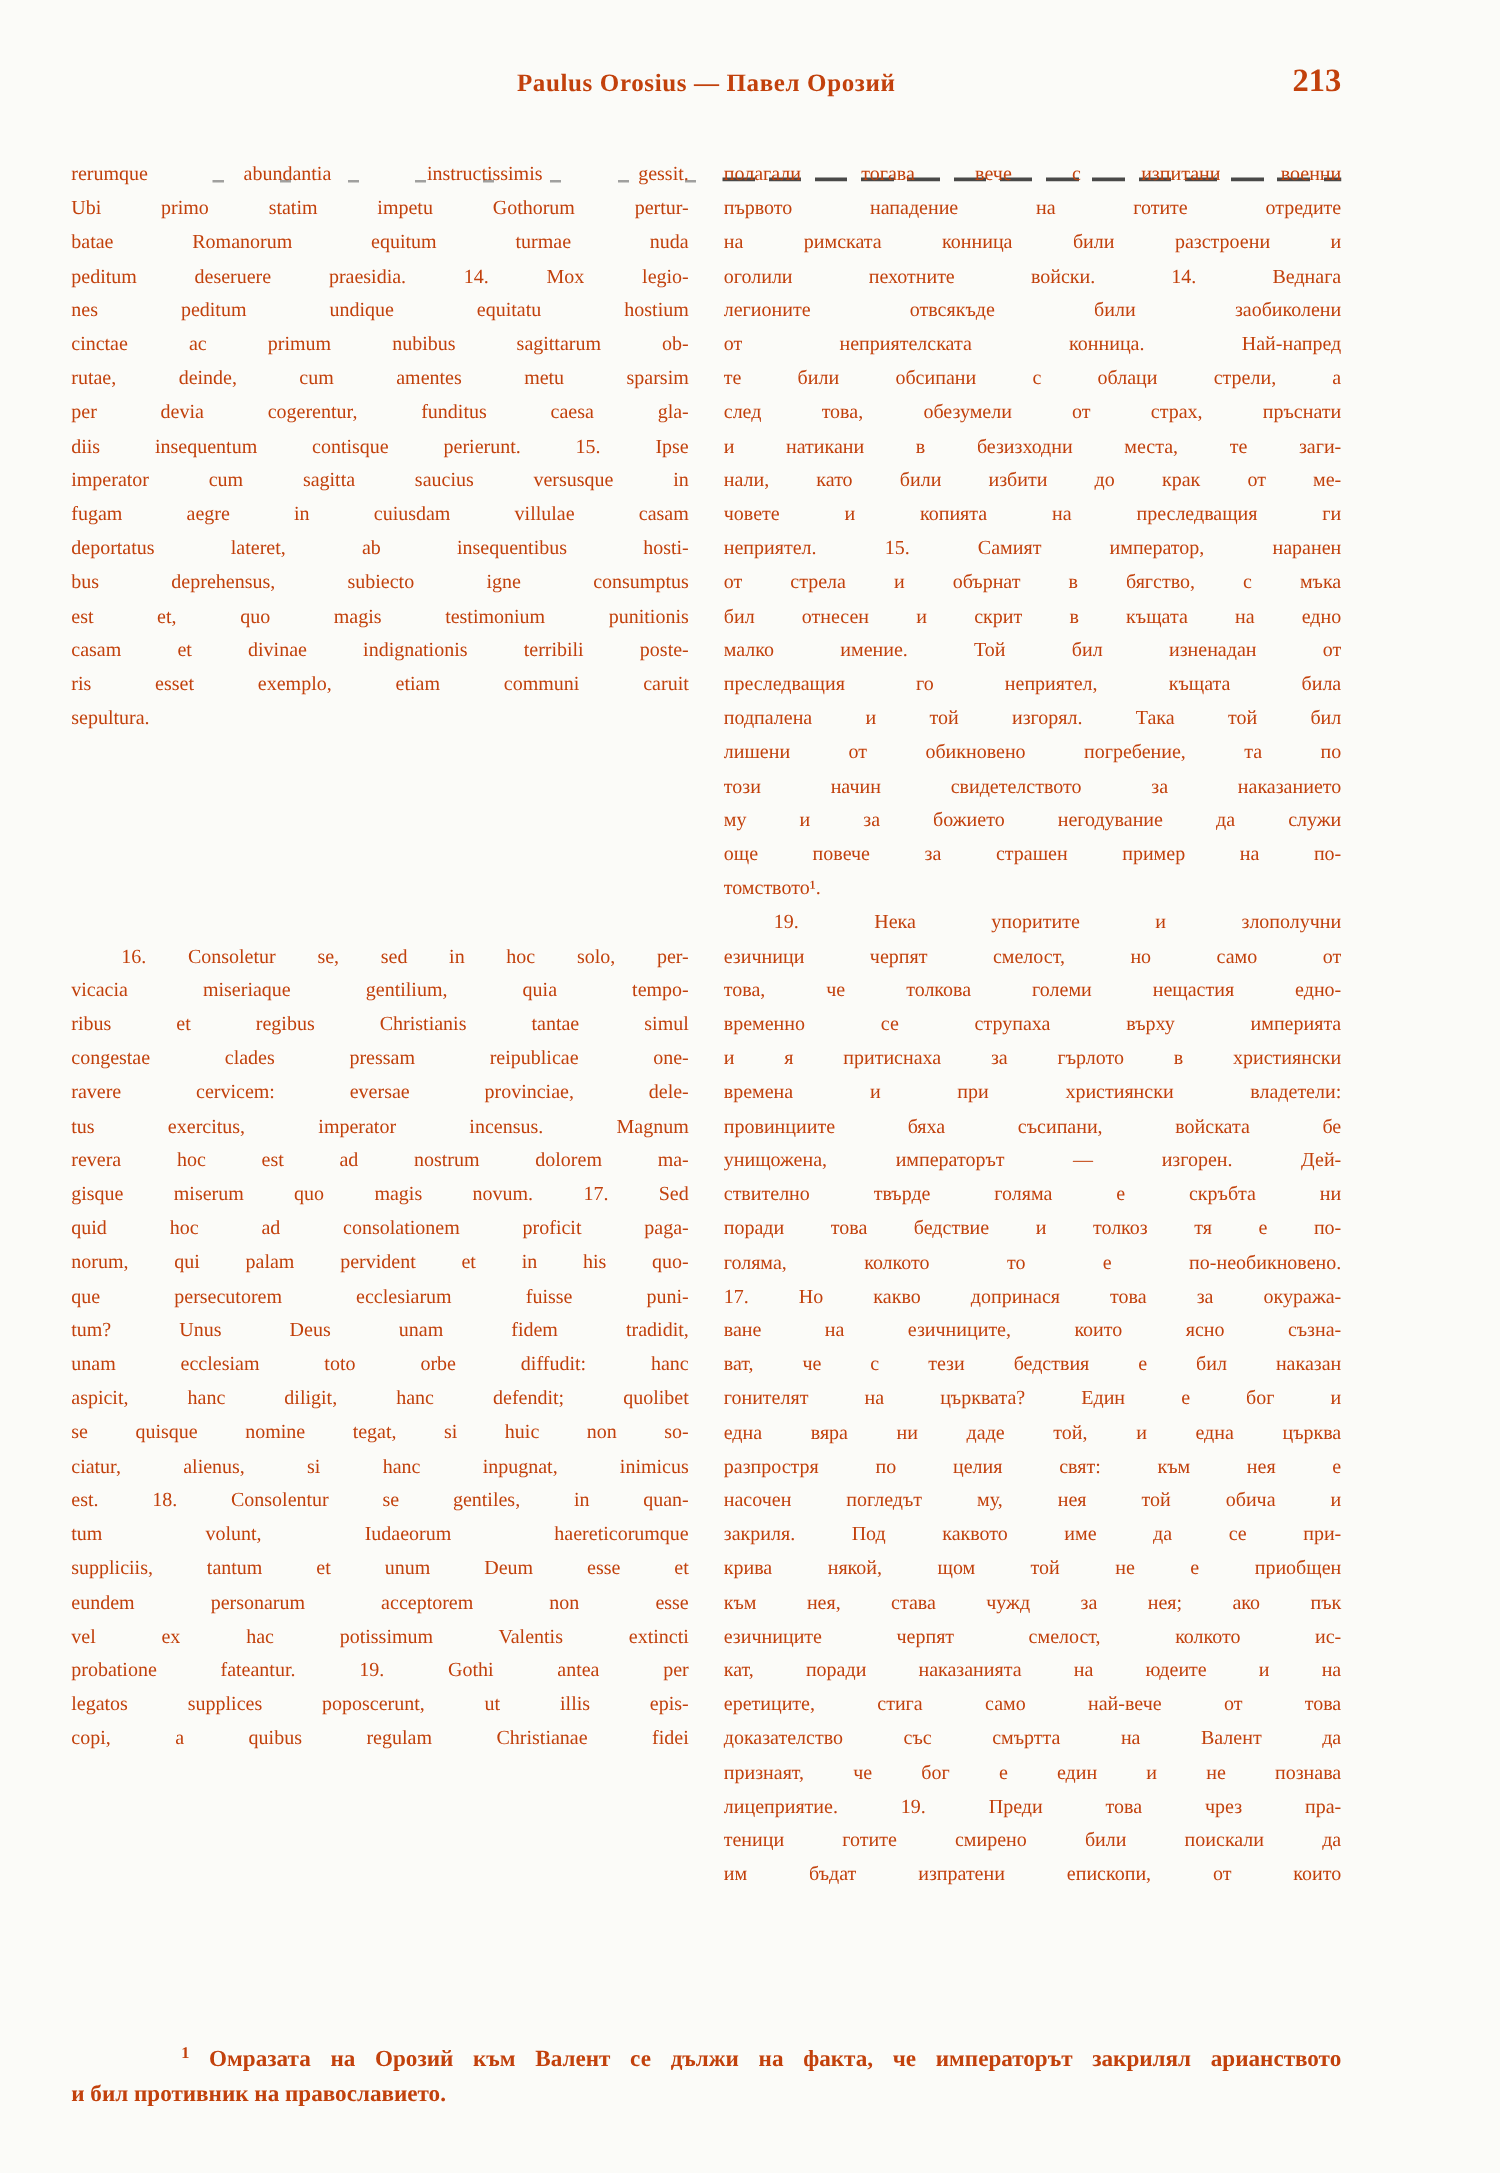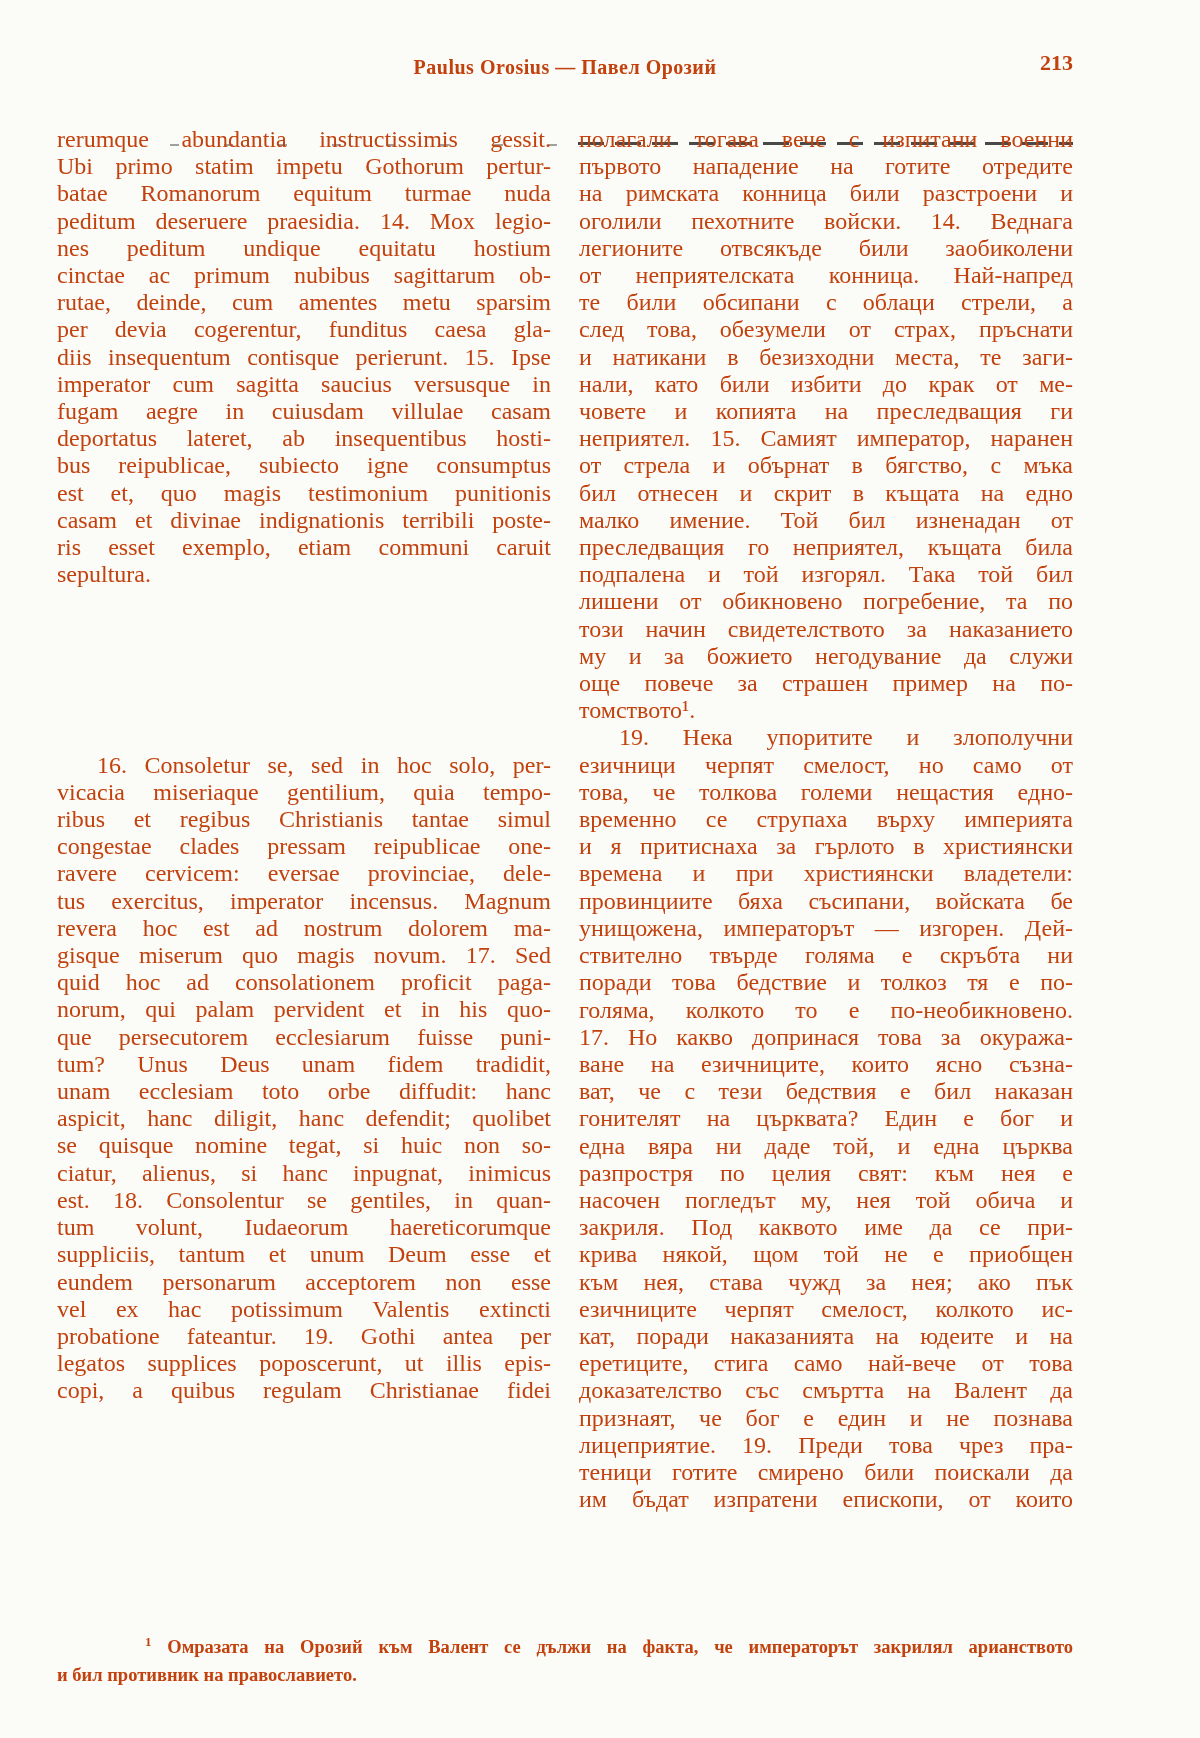--- a/index.html
+++ b/index.html
@@ -24,21 +24,21 @@
     text-align: center;
     font-size: 20px;
     font-weight: bold;
     letter-spacing: 0.5px;
     white-space: nowrap;
   }
   .page-number {
     position: absolute;
     top: 50px;
     right: 127px;
-    font-size: 22px;
+    font-size: 26px;
     font-weight: bold;
   }
   .rule {
     position: absolute;
   }
   .rule-a {
     left: 170px;
     top: 144px;
     width: 405px;
     height: 2px;
@@ -54,21 +54,21 @@
   .columns {
     position: absolute;
     left: 57px;
     top: 126px;
     width: 1016px;
     display: flex;
     gap: 28px;
   }
   .column {
     width: 494px;
-    font-size: 24px;
+    font-size: 16px;
     line-height: 27.2px;
   }
   .line {
     text-align: justify;
     text-align-last: justify;
     white-space: normal;
   }
   .line.endline {
     text-align-last: left;
   }
@@ -116,21 +116,21 @@
           <div class="line">batae Romanorum equitum turmae nuda</div>
           <div class="line">peditum deseruere praesidia. 14. Mox legio-</div>
           <div class="line">nes peditum undique equitatu hostium</div>
           <div class="line">cinctae ac primum nubibus sagittarum ob-</div>
           <div class="line">rutae, deinde, cum amentes metu sparsim</div>
           <div class="line">per devia cogerentur, funditus caesa gla-</div>
           <div class="line">diis insequentum contisque perierunt. 15. Ipse</div>
           <div class="line">imperator cum sagitta saucius versusque in</div>
           <div class="line">fugam aegre in cuiusdam villulae casam</div>
           <div class="line">deportatus lateret, ab insequentibus hosti-</div>
-          <div class="line">bus reipublicae, subiecto igne consumptus</div>
+          <div class="line">bus deprehensus, subiecto igne consumptus</div>
           <div class="line">est et, quo magis testimonium punitionis</div>
           <div class="line">casam et divinae indignationis terribili poste-</div>
           <div class="line">ris esset exemplo, etiam communi caruit</div>
           <div class="line endline">sepultura.</div>
         </div>
         <div class="paragraph" style="margin-top: 163.2px;">
           <div class="line indent">16. Consoletur se, sed in hoc solo, per-</div>
           <div class="line">vicacia miseriaque gentilium, quia tempo-</div>
           <div class="line">ribus et regibus Christianis tantae simul</div>
           <div class="line">congestae clades pressam reipublicae one-</div>

